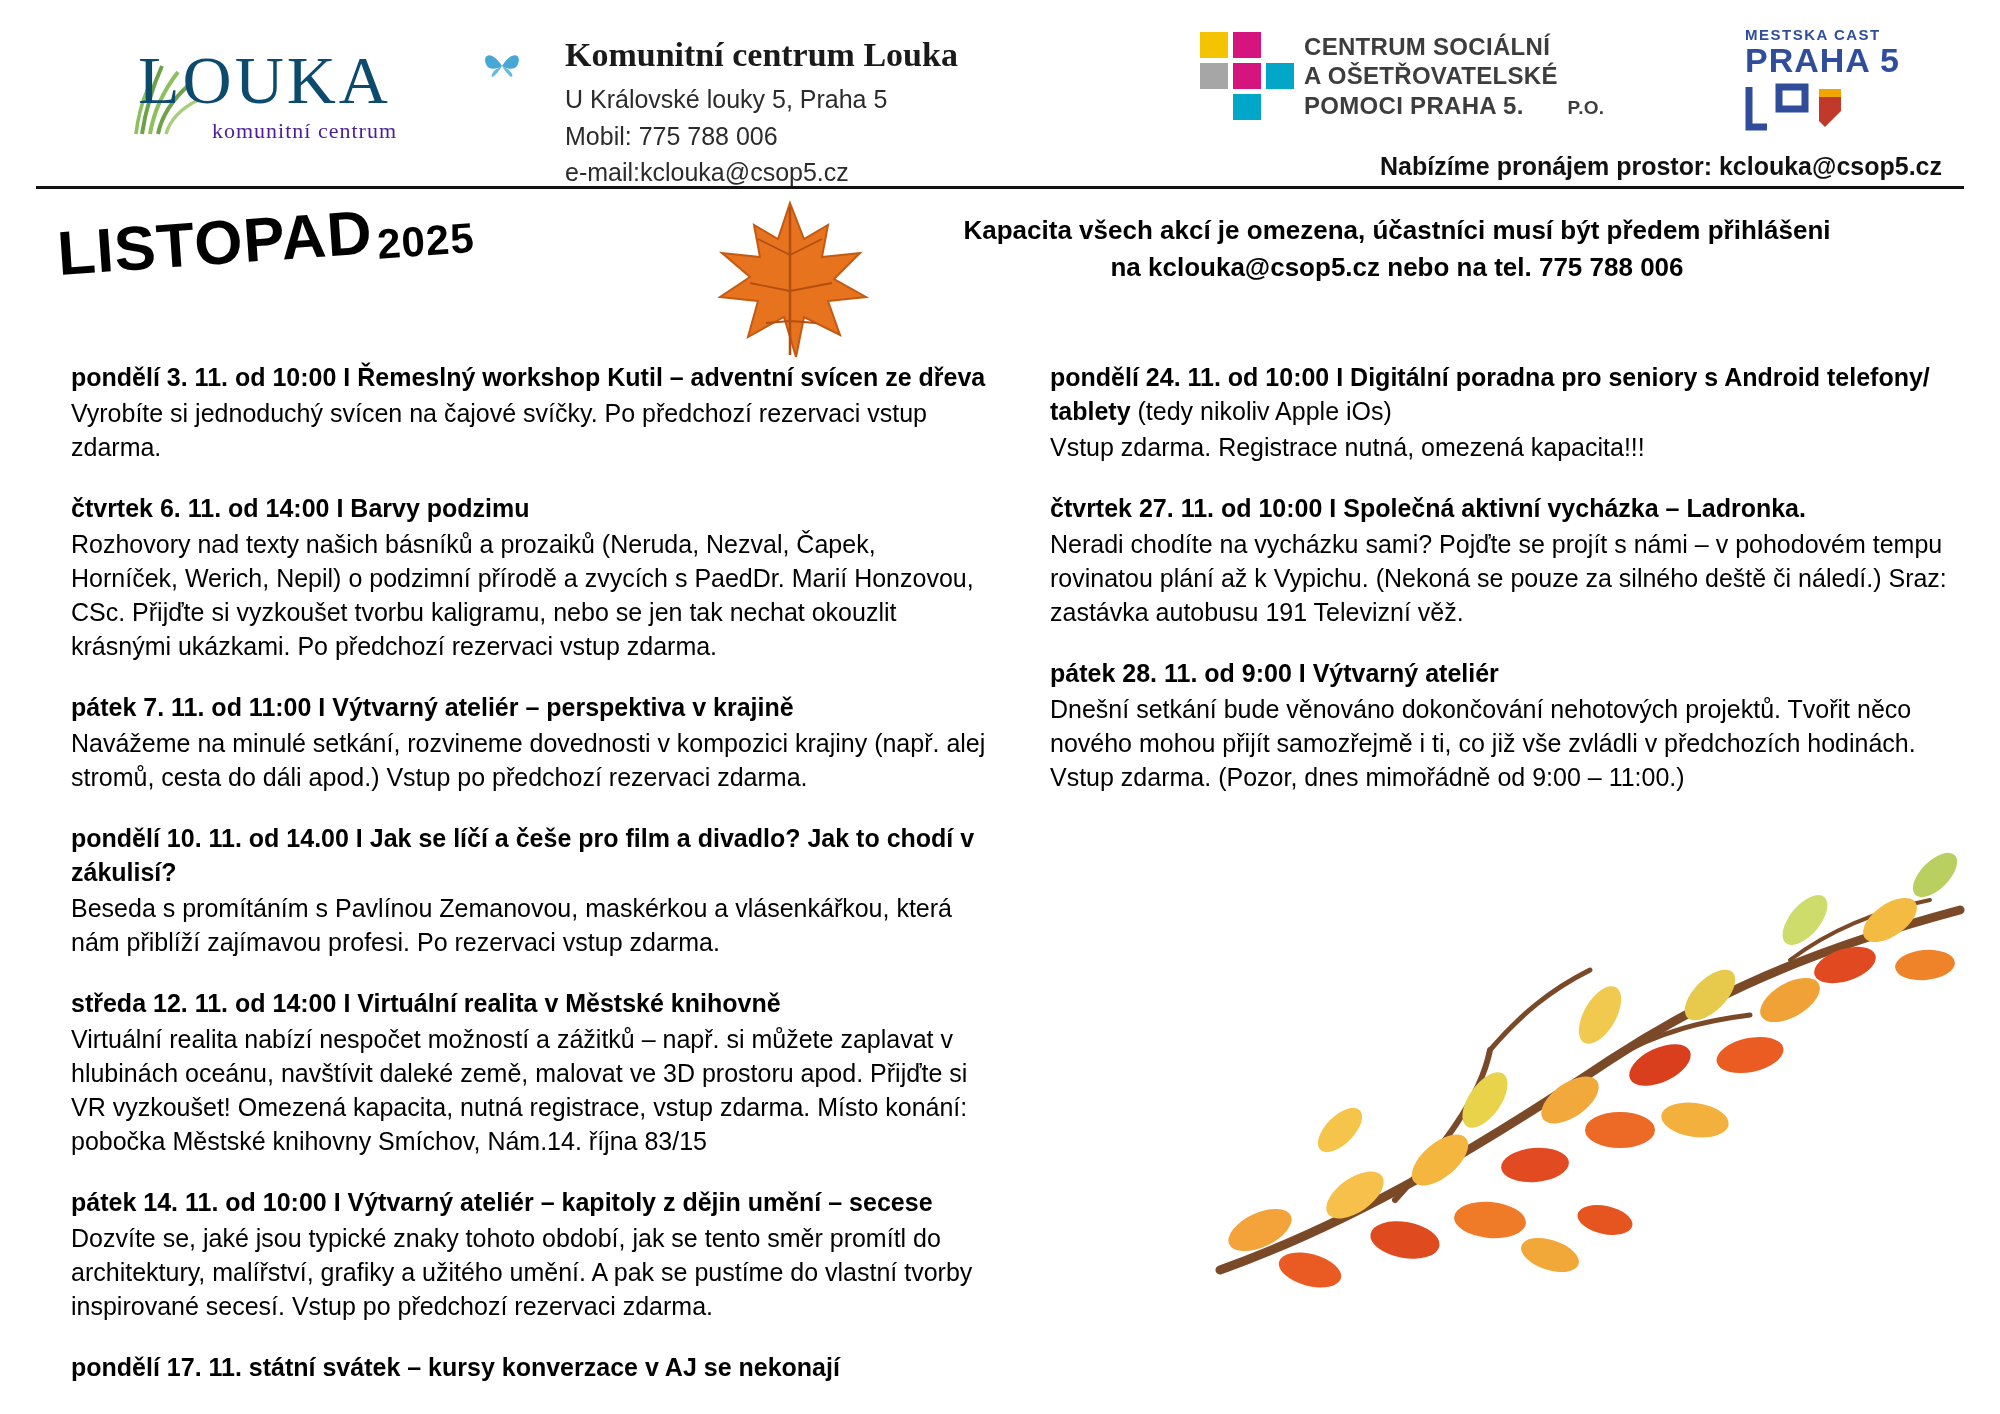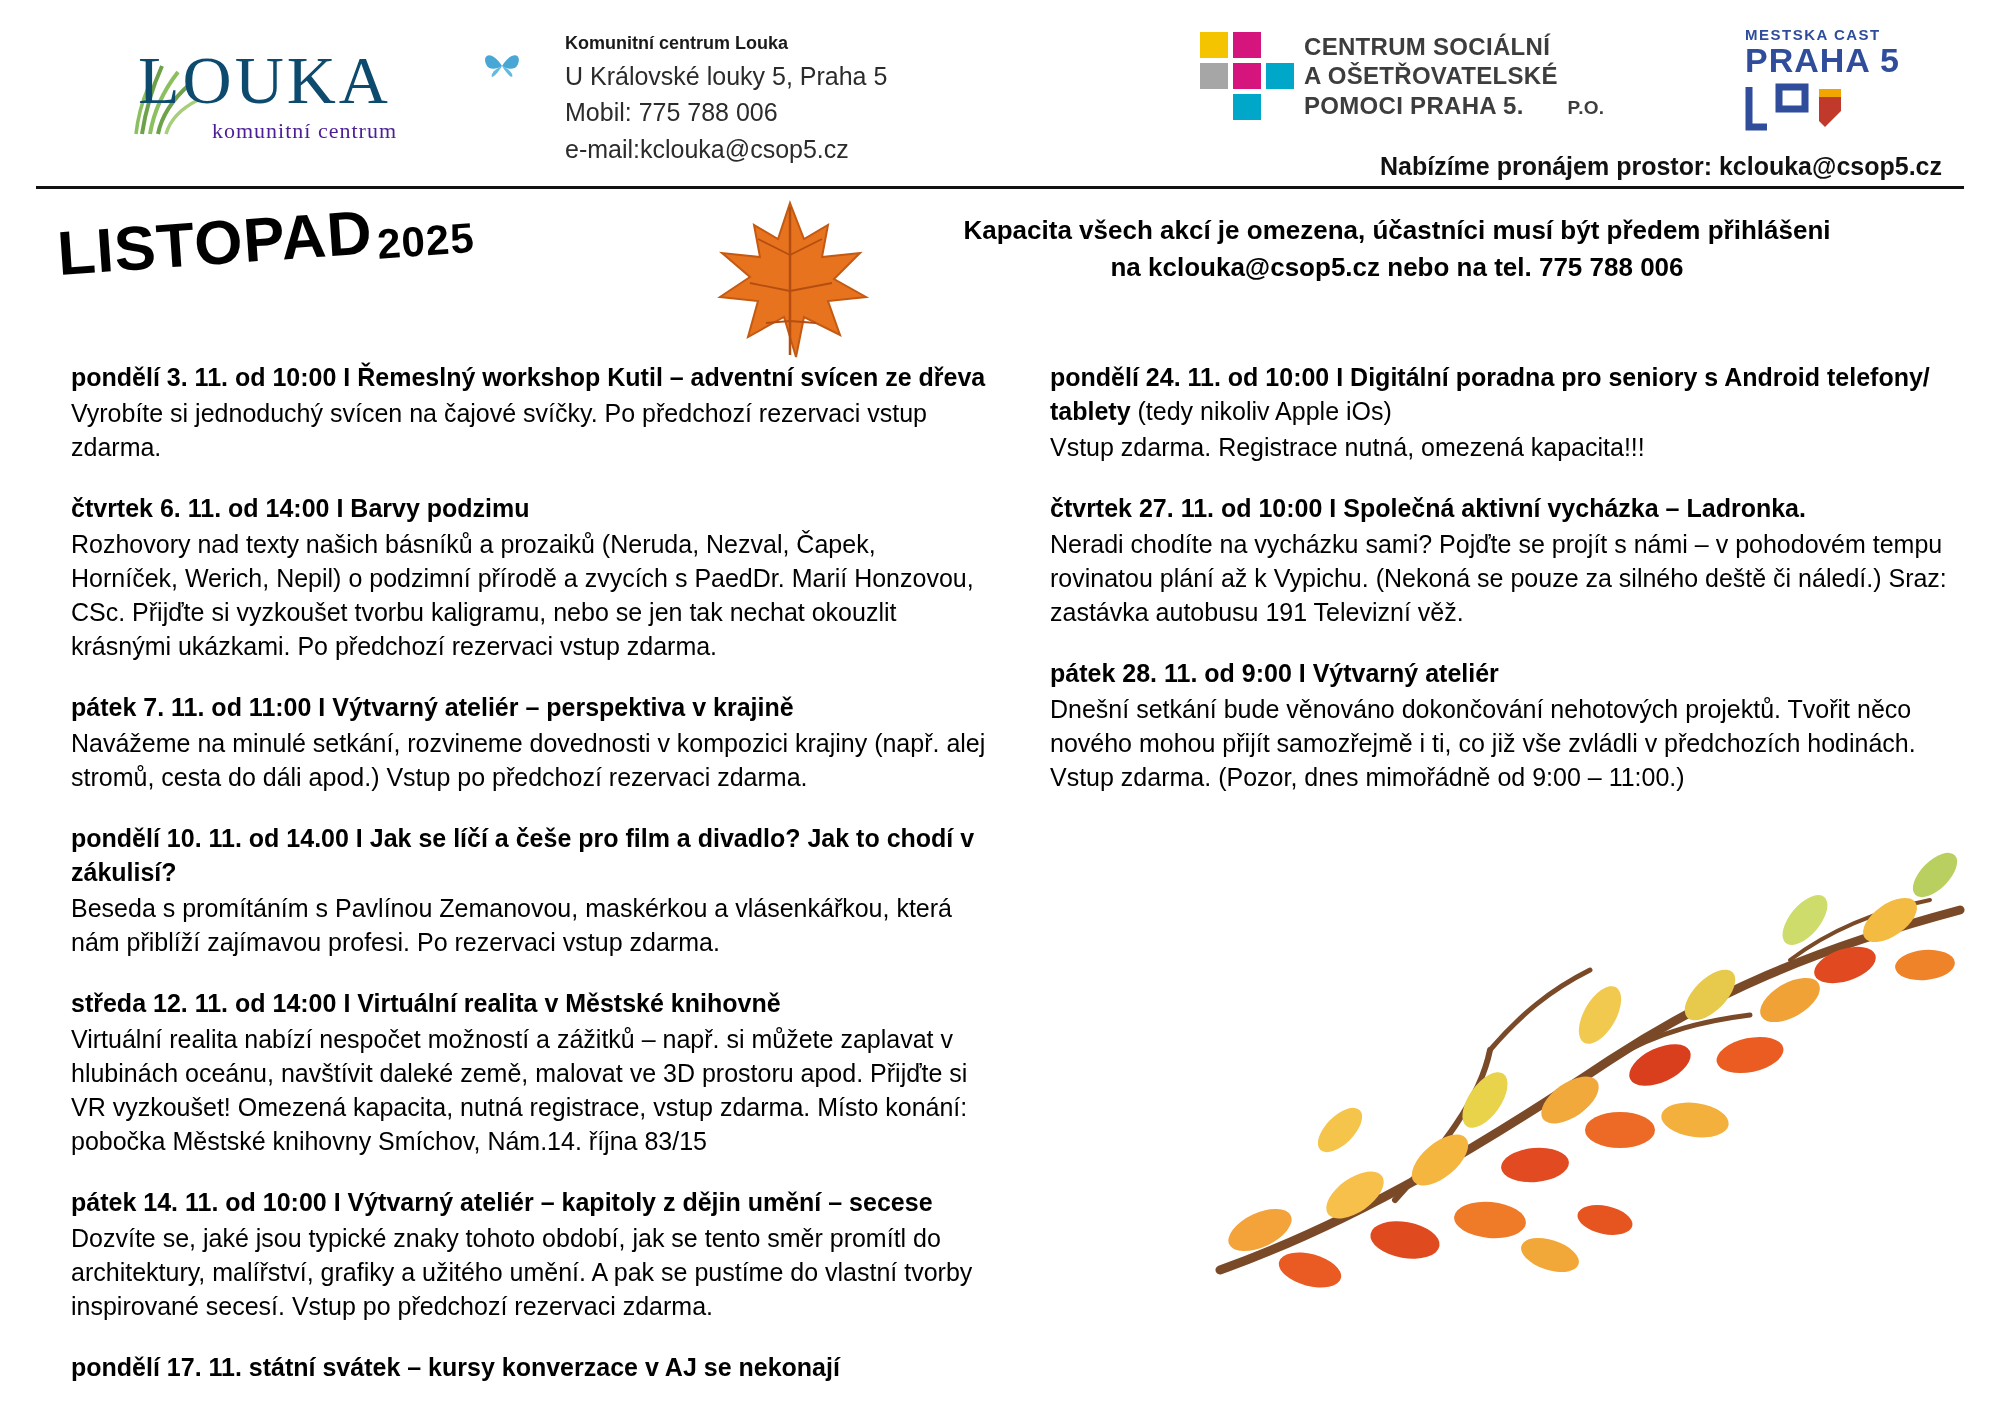--- a/index.html
+++ b/index.html
@@ -64,23 +64,24 @@
   .contact-block {
     position: absolute;
     left: 565px;
     top: 30px;
     font-size: 25px;
     line-height: 1.45;
     color: #2b2b2b;
   }
   .contact-title {
     font-weight: bold;
-    font-size: 18px;
+    font-size: 34px;
     color: #1a1a1a;
     margin-bottom: 2px;
+    font-family: Liberation Serif, serif;
   }
 
   .csop-block {
     position: absolute;
     left: 1200px;
     top: 32px;
     display: flex;
     align-items: center;
     gap: 10px;
   }

